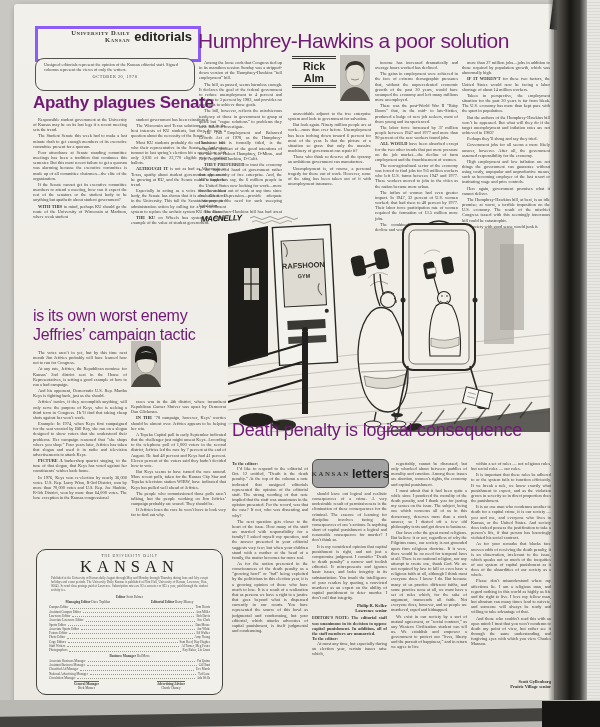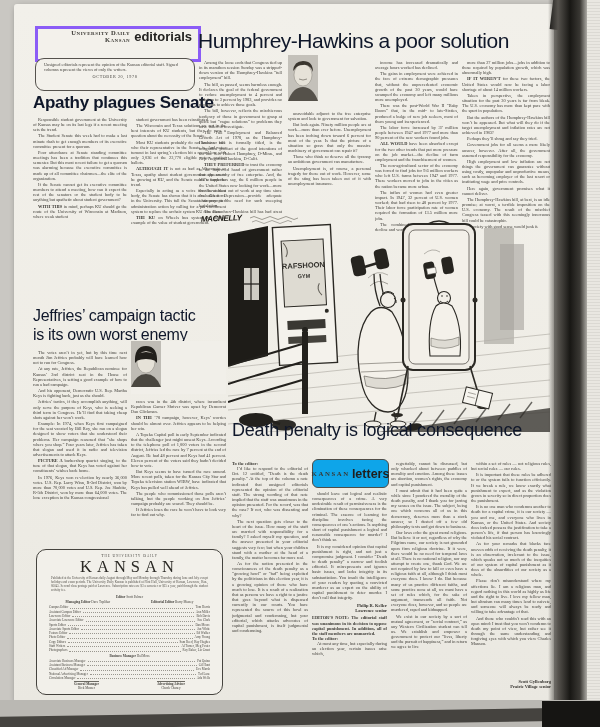--- a/index.html
+++ b/index.html
@@ -19,21 +19,21 @@
 
   
   .hdr-top{left:35px;top:26px;width:160px;height:30px;border:3px solid #8b5cf6;display:flex;align-items:flex-start;background:#f3f1eb;}
   .hdr-name{flex:1;text-align:right;font-family:"Liberation Serif",serif;font-size:6.5px;line-height:7px;
             letter-spacing:.5px;color:#3a3833;font-variant:small-caps;font-weight:bold;padding-right:4px;}
   .hdr-section{font-family:"Liberation Sans",sans-serif;font-weight:bold;font-size:13px;color:#232220;padding-right:6px;}
   .hdr-note{left:35px;top:58px;width:160px;height:33px;border:1px solid #55524d;border-radius:9px;background:#f3f1eb;
             font-size:4.3px;line-height:5px;color:#46443f;padding:3px 8px 0;box-sizing:border-box;}
   .hdr-date{text-align:center;margin-top:2px;font-size:4.2px;letter-spacing:.6px;color:#46443f;}
 
-  .headline{font-family:"Liberation Sans",sans-serif;color:#0f172a;letter-spacing:-.3px;}
+  .headline{font-family:"Liberation Sans",sans-serif;color:#701a75;letter-spacing:-.3px;}
   #hl-apathy{left:33px;top:93px;font-size:17px;font-weight:bold;}
   #hl-hh{left:198px;top:29px;width:358px;font-size:21px;font-weight:normal;letter-spacing:-.5px;}
   #hl-jf{left:33px;top:307px;font-size:16px;line-height:18.5px;font-weight:normal;width:200px;}
   #hl-death{left:232px;top:420px;width:322px;font-size:18px;font-weight:normal;letter-spacing:-.2px;}
 
   .col{font-size:4.4px;line-height:5.15px;color:#3d3b36;text-align:justify;overflow:hidden;filter:blur(.22px);}
   .col p.bp{margin:0 0 1px;text-indent:5px;}
   .col p.bp b{font-weight:bold;}
   .toe{font-weight:bold;font-size:4.5px;margin:0;}
   .sig{text-align:right;font-weight:bold;font-size:4.5px;line-height:5.2px;color:#34322e;}
@@ -42,21 +42,21 @@
            margin:4px 0 2px;letter-spacing:-.2px;filter:none;}
 
   
   .byline{display:flex;background:#f1efe9;}
   .by-name{flex:1;text-align:center;font-family:"Liberation Sans",sans-serif;font-weight:bold;color:#232220;}
   .by-rule{border-top:1.3px solid #3a3834;margin:1px 4px;}
   .nm{font-size:10.5px;line-height:12px;}
   .portrait{width:30px;height:46px;}
 
   
-  #lt-logo{left:312px;top:459px;width:75px;height:27px;border:1px solid #504d48;border-radius:6px;background:#0ea5e9;
+  #lt-logo{left:312px;top:459px;width:75px;height:27px;border:1px solid #504d48;border-radius:6px;background:#a3a3a3;
            display:flex;align-items:center;justify-content:center;gap:2px;}
   #lt-logo .k{font-family:"Liberation Serif",serif;font-size:6.8px;letter-spacing:1.6px;color:#3a3833;font-weight:bold;}
   #lt-logo .l{font-family:"Liberation Sans",sans-serif;font-weight:bold;font-size:12.5px;color:#201f1d;}
 
   
   #mast{left:36px;top:549px;width:187px;height:146px;border:1.2px solid #45433e;border-radius:10px;background:#f2f0ea;
         box-sizing:border-box;padding:4px 8px;overflow:hidden;}
   .mast-top{text-align:center;font-size:3.9px;letter-spacing:1px;color:#45433e;font-variant:small-caps;}
   .mast-title{text-align:center;font-family:"Liberation Serif",serif;font-size:16.5px;line-height:17px;
               letter-spacing:5px;color:#2a2824;margin:0 0 2px;}
@@ -118,20 +118,28 @@
 <div class="abs col" style="left:199px;top:60px;width:83px;height:153px">
     <p class="bp">Among the loose ends that Congress tied up in its marathon session Sunday was a stripped-down version of the Humphrey-Hawkins “full employment” bill.</p>
     <p class="bp">The bill, as passed, seems harmless enough. It declares the goal of the federal government to reduce unemployment to 4 percent and inflation to 3 percent by 1983, and provides no programs to achieve those goals.</p>
     <p class="bp">The bill, however, reflects the mischievous tendency of those in government to grasp at quick but “vague solutions” to problems they have failed to investigate.</p>
     <p class="bp">The Full Employment and Balanced Growth Act of 1978, as the Humphrey-Hawkins bill is formally titled, is the misguided product of the good intentions of the late Sen. Hubert Humphrey, D-Minn., and Rep. Augustus Hawkins, D-Calif.</p>
     <p class="bp"><b>THEY PREFERRED </b>to trust the economy to the improved hand of government rather than the anarchy of free enterprise. And, the bill’s supporters say, the 6 million people in the United States now looking for work—more than have been out of work at any time since the Great Depression—provide adequate testimony to the need for such sweeping legislation.</p>
     <p class="bp">The Humphrey-Hawkins bill has had great appeal for those who regard massive unemployment as a chronic and</p>
   </div>
 
 <div class="abs byline" style="left:288px;top:55px;width:82px;height:52px">
+  <div class="by-name">
+    <div class="by-rule"></div>
+    <div class="by-rule"></div>
+    <div class="nm">Rick</div>
+    <div class="nm">Alm</div>
+    <div class="by-rule"></div>
+    <div class="by-rule"></div>
+  </div>
   <svg class="portrait" viewBox="0 0 30 46">
     <rect x="0" y="0" width="30" height="46" fill="#c4c1ba"></rect>
     <ellipse cx="15" cy="20" rx="9" ry="11" fill="#e6e2d8" stroke="#8a867e" stroke-width=".5"></ellipse>
     <path d="M5,16 Q6,6 15,6 Q25,6 25,17 L23,13 Q19,9 15,10 Q9,10 7,14 Z" fill="#3a362f"></path>
     <path d="M0,46 Q5,32 15,32 Q25,32 30,46 Z" fill="#55514a"></path>
     <path d="M11,24 Q15,26 19,24" stroke="#6b675f" stroke-width=".7" fill="none"></path>
   </svg>
 </div>
 <div class="abs col" style="left:288px;top:111px;width:83px;height:101px">
     <p class="bp">unavoidable adjunct to the free enterprise system and look to government for salvation.</p>
@@ -268,22 +276,22 @@
   <rect x="272" y="28" width="24" height="86" fill="#a5a29c" opacity=".6"></rect>
   <g transform="rotate(14 250 182)">
     <rect x="236" y="174" width="27" height="16" fill="#f6f4ee" stroke="#2b2924" stroke-width="1"></rect>
     <line x1="249" y1="174" x2="249" y2="190" stroke="#2b2924" stroke-width=".8"></line>
     <line x1="239" y1="179" x2="247" y2="179" stroke="#7a776f" stroke-width=".6"></line>
     <line x1="239" y1="183" x2="247" y2="183" stroke="#7a776f" stroke-width=".6"></line>
   </g>
 </svg>
 
 <div class="abs headline" id="hl-jf">
+  <div>is its own worst enemy</div>
   <div>Jeffries’ campaign tactic</div>
-  <div>is its own worst enemy</div>
 </div>
 <div class="abs col" style="left:33px;top:350px;width:94px;height:195px">
     <p class="bp">The votes aren’t in yet, but by this time next month Jim Jeffries probably will have learned how not to run for Congress.</p>
     <p class="bp">At any rate, Jeffries, the Republican nominee for Kansas’ 2nd district seat in the House of Representatives, is setting a good example of how to run a bad campaign.</p>
     <p class="bp">And his opponent, Democratic U.S. Rep. Martha Keys is fighting back, just as she should.</p>
     <p class="bp">Jeffries’ tactics, if they accomplish anything, will only serve the purpose of Keys, who is seeking a third term in Congress. He’ll find that taking cheap shots against her won’t work.</p>
     <p class="bp">Example: In 1974, when Keys first campaigned for the seat vacated by Bill Roy, she ran on a slogan designed to show voters that she understood their problems. Her campaign reasoned that “she shops where you shop.” Four years later, Jeffries has taken that slogan and used it in radio and television advertisements to attack Keys.</p>
     <p class="bp"><b>PICTURE A </b>barbershop quartet singing, to the tune of that slogan, that Keys has voted against her constituents’ wishes back home.</p>
     <p class="bp">In 1976, Keys won re-election by nearly 36,000 votes. U.S. Rep. Larry Winn, R-3rd District, won by more than 70,000 votes and U.S. Rep. Joe Skubitz, R-5th District, won by more than 64,000 votes. The lone exception in the Kansas congressional</p>
   </div>

